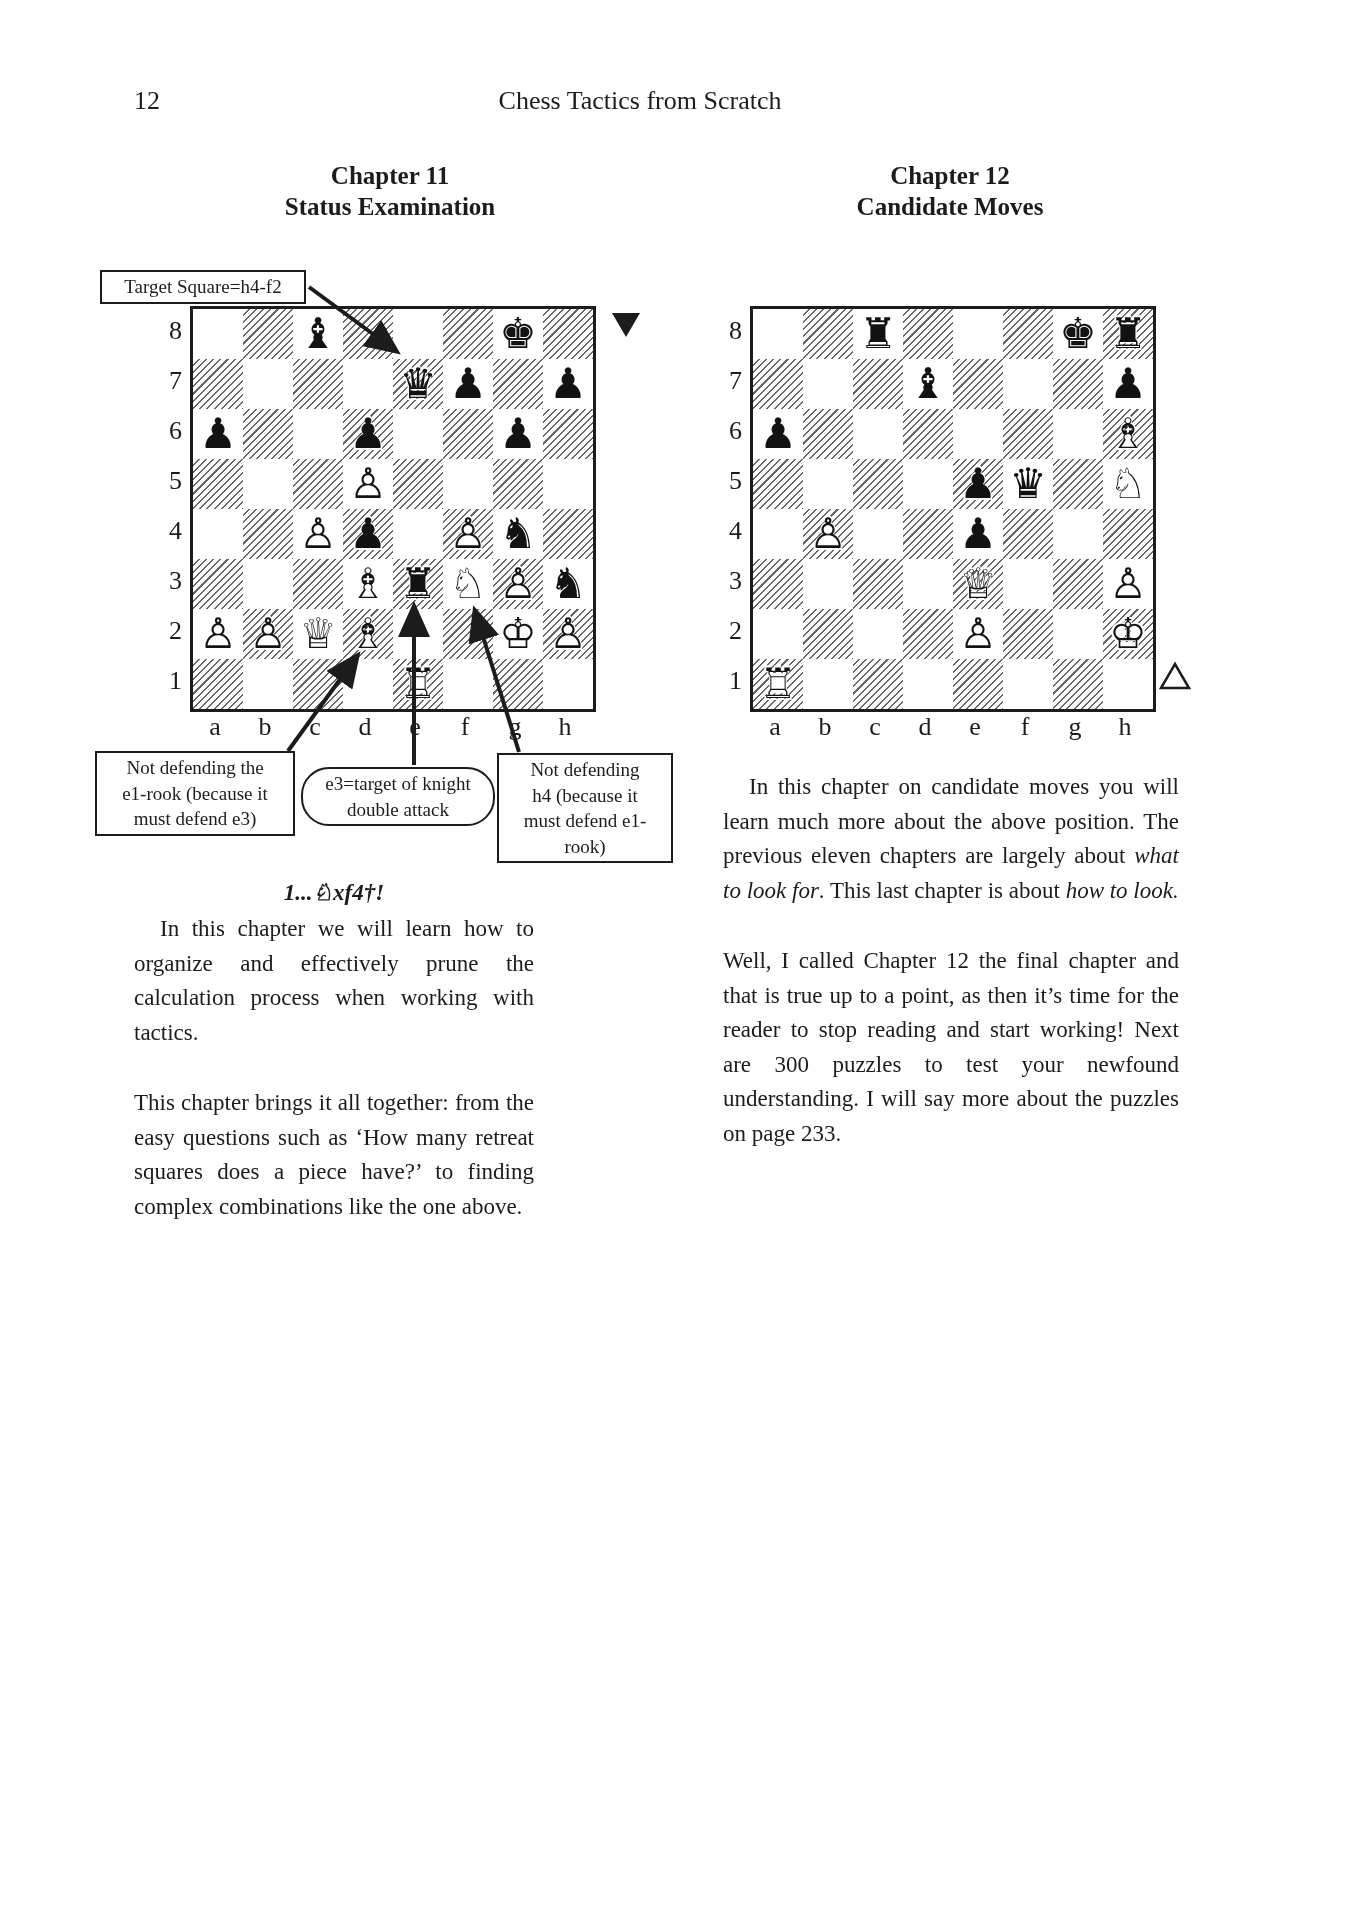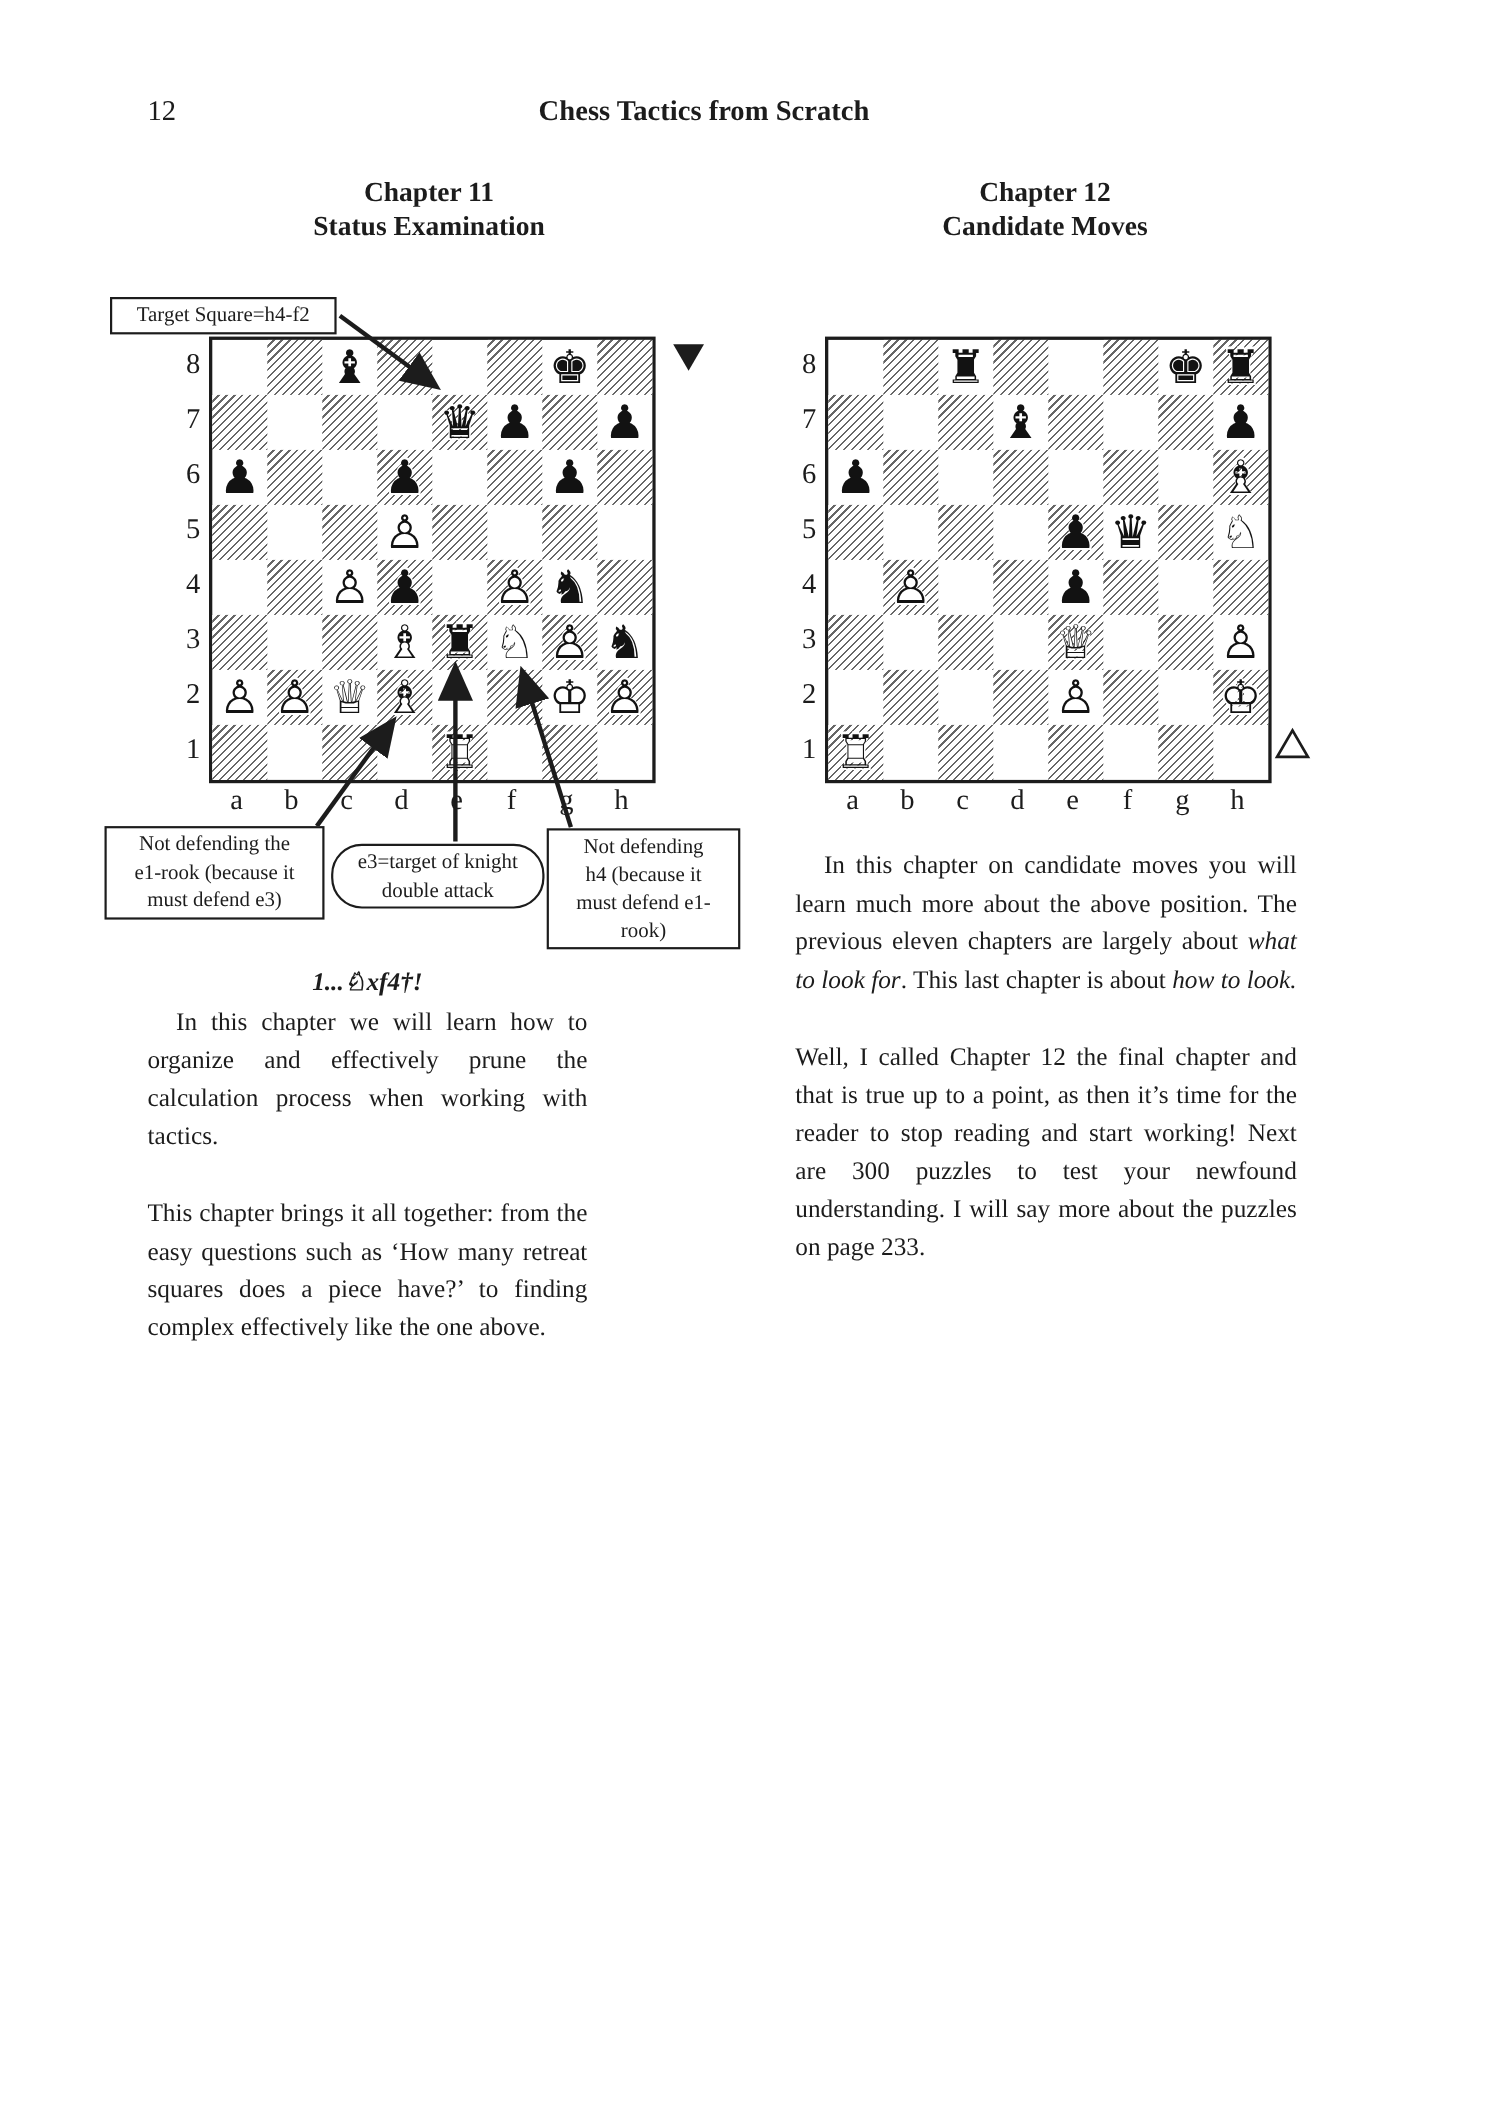--- a/index.html
+++ b/index.html
@@ -5,21 +5,21 @@
   html,body{margin:0;padding:0;}
   body{
     width:1370px;height:1921px;background:#ffffff;position:relative;
     font-family:"Liberation Serif", serif;color:#1c1c1c;
     -webkit-font-smoothing:antialiased;
   }
   .abs{position:absolute;}
 
   
   .page-number{font-size:26px;}
-  .running-title{font-size:26px;text-align:center;font-weight:bold;}
+  .running-title{font-size:26px;text-align:center;}
 
   
   .chap-title{width:400px;text-align:center;font-weight:bold;font-size:25px;line-height:31px;}
 
   
   .board{
     display:grid;grid-template-columns:repeat(8,50px);grid-template-rows:repeat(8,50px);
     border:3px solid #1c1c1c;background:#fff;box-sizing:content-box;
   }
   .square{width:50px;height:50px;position:relative;}
@@ -466,19 +466,19 @@
 </svg>
 
 <div class="abs callout" style="left:100px;top:270px;width:206px;white-space:nowrap;">Target Square=h4-f2</div>
 <div class="abs callout" style="left:95px;top:751px;width:200px;">Not defending the e1-rook (because it must defend e3)</div>
 <div class="abs callout" style="left:301px;top:767px;width:194px;border-radius:28px;">e3=target of knight double attack</div>
 <div class="abs callout" style="left:497px;top:753px;width:176px;">Not defending h4 (because it must defend e1-rook)</div>
 
 <div class="abs col" style="left:134px;top:876px;width:400px;">
   <p class="move-heading">1...♘xf4†!</p>
   <p class="indent" style="margin-top:3px;">In this chapter we will learn how to organize and effectively prune the calculation process when working with tactics.</p>
-  <p class="gap">This chapter brings it all together: from the easy questions such as ‘How many retreat squares does a piece have?’ to finding complex effectively like the one above.</p>
+  <p class="gap">This chapter brings it all together: from the easy questions such as ‘How many retreat squares does a piece have?’ to finding complex combinations like the one above.</p>
 </div>
 
 <div class="abs col" style="left:691px;top:770px;width:456px;margin-left:32px;">
   <p class="indent"><span>In this chapter on candidate moves you will learn much more about the above position. The previous eleven chapters are largely about </span><em>what to look for</em><span>. This last chapter is about </span><em>how to look.</em></p>
   <p class="gap">Well, I called Chapter 12 the final chapter and that is true up to a point, as then it’s time for the reader to stop reading and start working! Next are 300 puzzles to test your newfound understanding. I will say more about the puzzles on page 233.</p>
 </div>
 
 </body></html>

